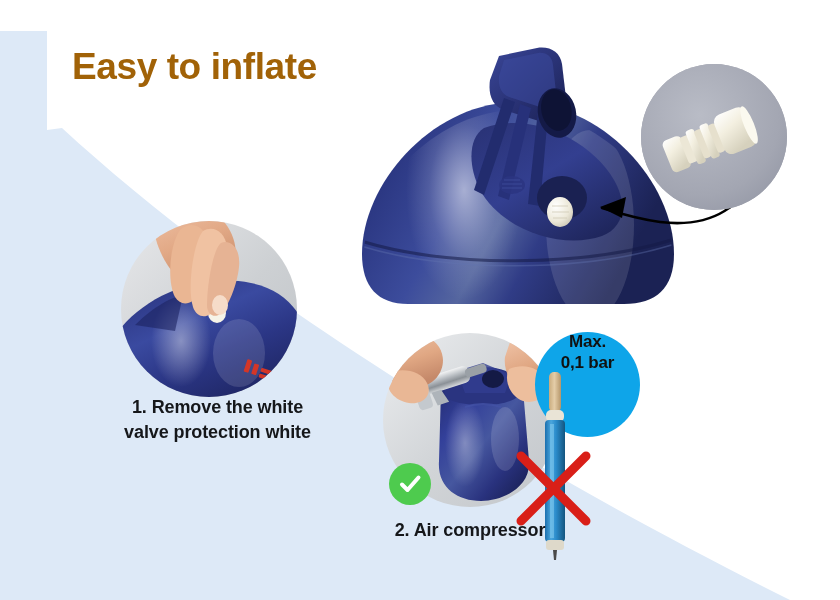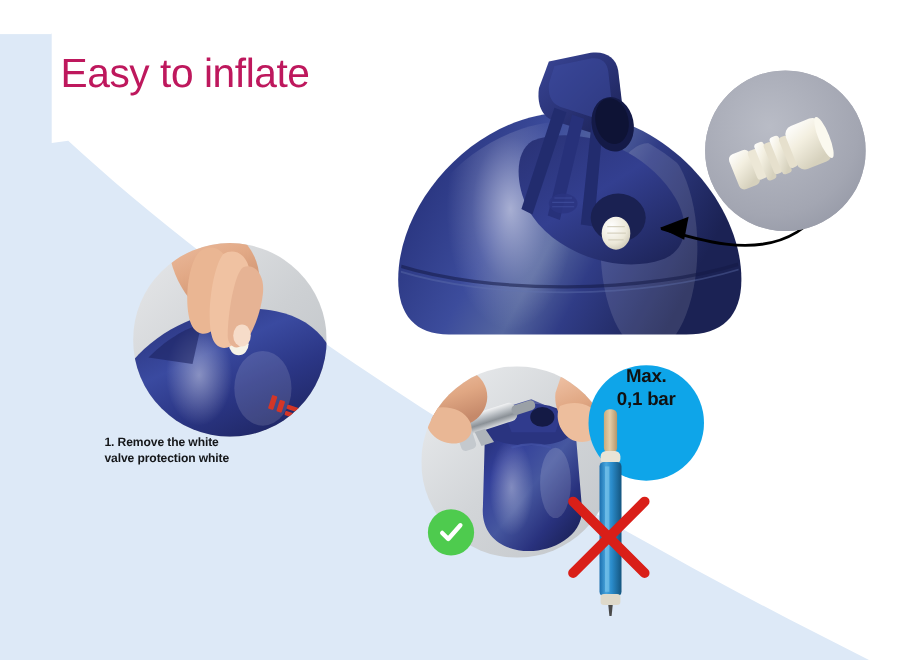--- a/index.html
+++ b/index.html
@@ -9,44 +9,44 @@
     font-family:"Liberation Sans", sans-serif;
   }
   #stage{position:relative;width:840px;height:600px;overflow:hidden;background:#ffffff;}
 
   
   .bg-layer{position:absolute;inset:0;}
   .bg-svg{position:absolute;left:0;top:0;width:840px;height:600px;}
 
   
   .page-title{
-    position:absolute;left:55px;top:48px;
-    font-size:37px;font-weight:normal;color:#be185d;
+    position:absolute;left:72px;top:48px;
+    font-size:37px;font-weight:bold;color:#a16207;
     letter-spacing:-0.4px;line-height:1.05;
     font-family:"Liberation Sans", sans-serif;
     white-space:nowrap;
   }
 
   
   .photo-circle{
     position:absolute;border-radius:50%;overflow:hidden;
   }
   .photo-inner{position:absolute;inset:0;}
 
   
   #step1-photo{left:121px;top:221px;width:176px;height:176px;}
   
   #step2-photo{left:383px;top:333px;width:174px;height:174px;}
   
   #valve-inset{left:641px;top:64px;width:146px;height:146px;background:#a7a9b4;}
 
   
   .caption{
-    position:absolute;text-align:left;
-    font-size:11px;font-weight:bold;color:#15171a;
+    position:absolute;text-align:center;
+    font-size:18px;font-weight:bold;color:#15171a;
     line-height:1.38;letter-spacing:-0.1px;
   }
   #cap1{left:95px;top:395px;width:245px;}
   #cap2{left:375px;top:518px;width:190px;}
 
   
   #max-bubble{
     position:absolute;left:535px;top:332px;width:105px;height:105px;
     border-radius:50%;background:#0ea5e9;
     display:flex;align-items:flex-start;justify-content:center;
@@ -345,14 +345,17 @@
     <svg width="26" height="26" viewBox="0 0 26 26">
       <path d="M5 13.5 L 10.5 19 L 21.5 6.5" fill="none" stroke="#ffffff" stroke-width="4" stroke-linecap="round" stroke-linejoin="round"></path>
     </svg>
   </div>
 
   <div class="caption" id="cap1">
     <div>1. Remove the white</div>
     <div>valve protection white</div>
   </div>
 
+  <div class="caption" id="cap2">
+    <div>2. Air compressor</div>
+  </div>
 
 </div>
 
 </body></html>

